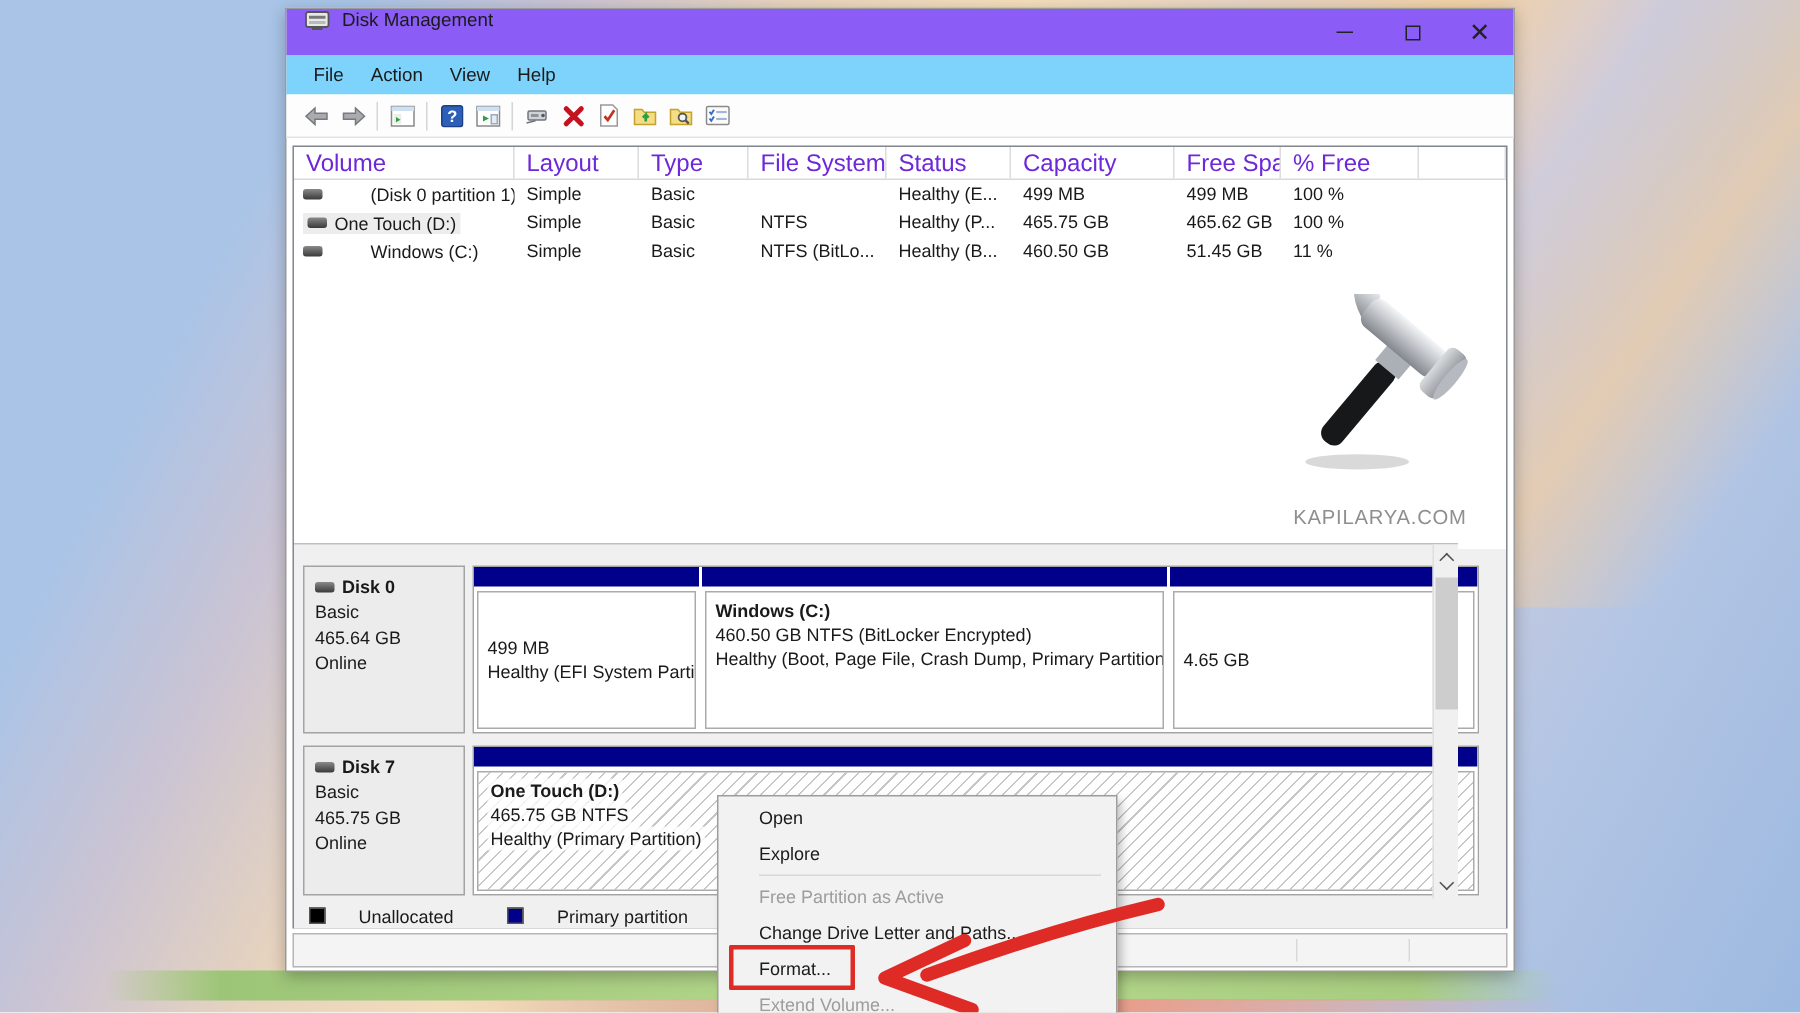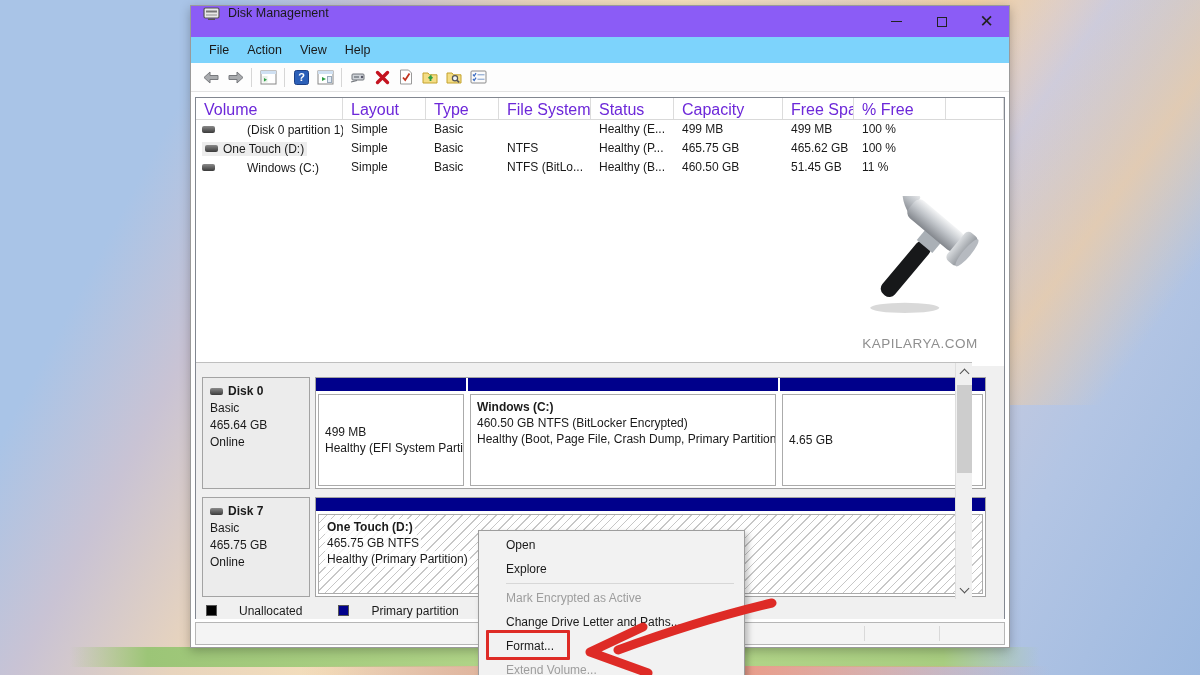--- a/index.html
+++ b/index.html
@@ -390,21 +390,21 @@
       <ellipse cx="96" cy="26" rx="4" ry="17" fill="#b6bac0"></ellipse>
     </g>
   </svg>
   <div class="wm-text">KAPILARYA.COM</div>
 </div>
 
 <div class="ctx">
   <div class="ctx-item">Open</div>
   <div class="ctx-item">Explore</div>
   <div class="ctx-sep"></div>
-  <div class="ctx-item disabled">Mark Encrypted as Active</div>
+  <div class="ctx-item disabled">Free Partition as Active</div>
   <div class="ctx-item">Change Drive Letter and Paths...</div>
   <div class="ctx-item">Format...</div>
   <div class="ctx-item disabled">Extend Volume...</div>
 </div>
 
 <div class="red-box"></div>
 
 <svg class="anno" width="1200" height="675" viewBox="0 0 1200 675">
   <path d="M772 603 Q700 620 618 650" stroke="#de2b26" stroke-width="9" fill="none" stroke-linecap="round"></path>
   <path d="M643 627 L590 652 L648 673" stroke="#de2b26" stroke-width="9" fill="none" stroke-linecap="round" stroke-linejoin="round"></path>

